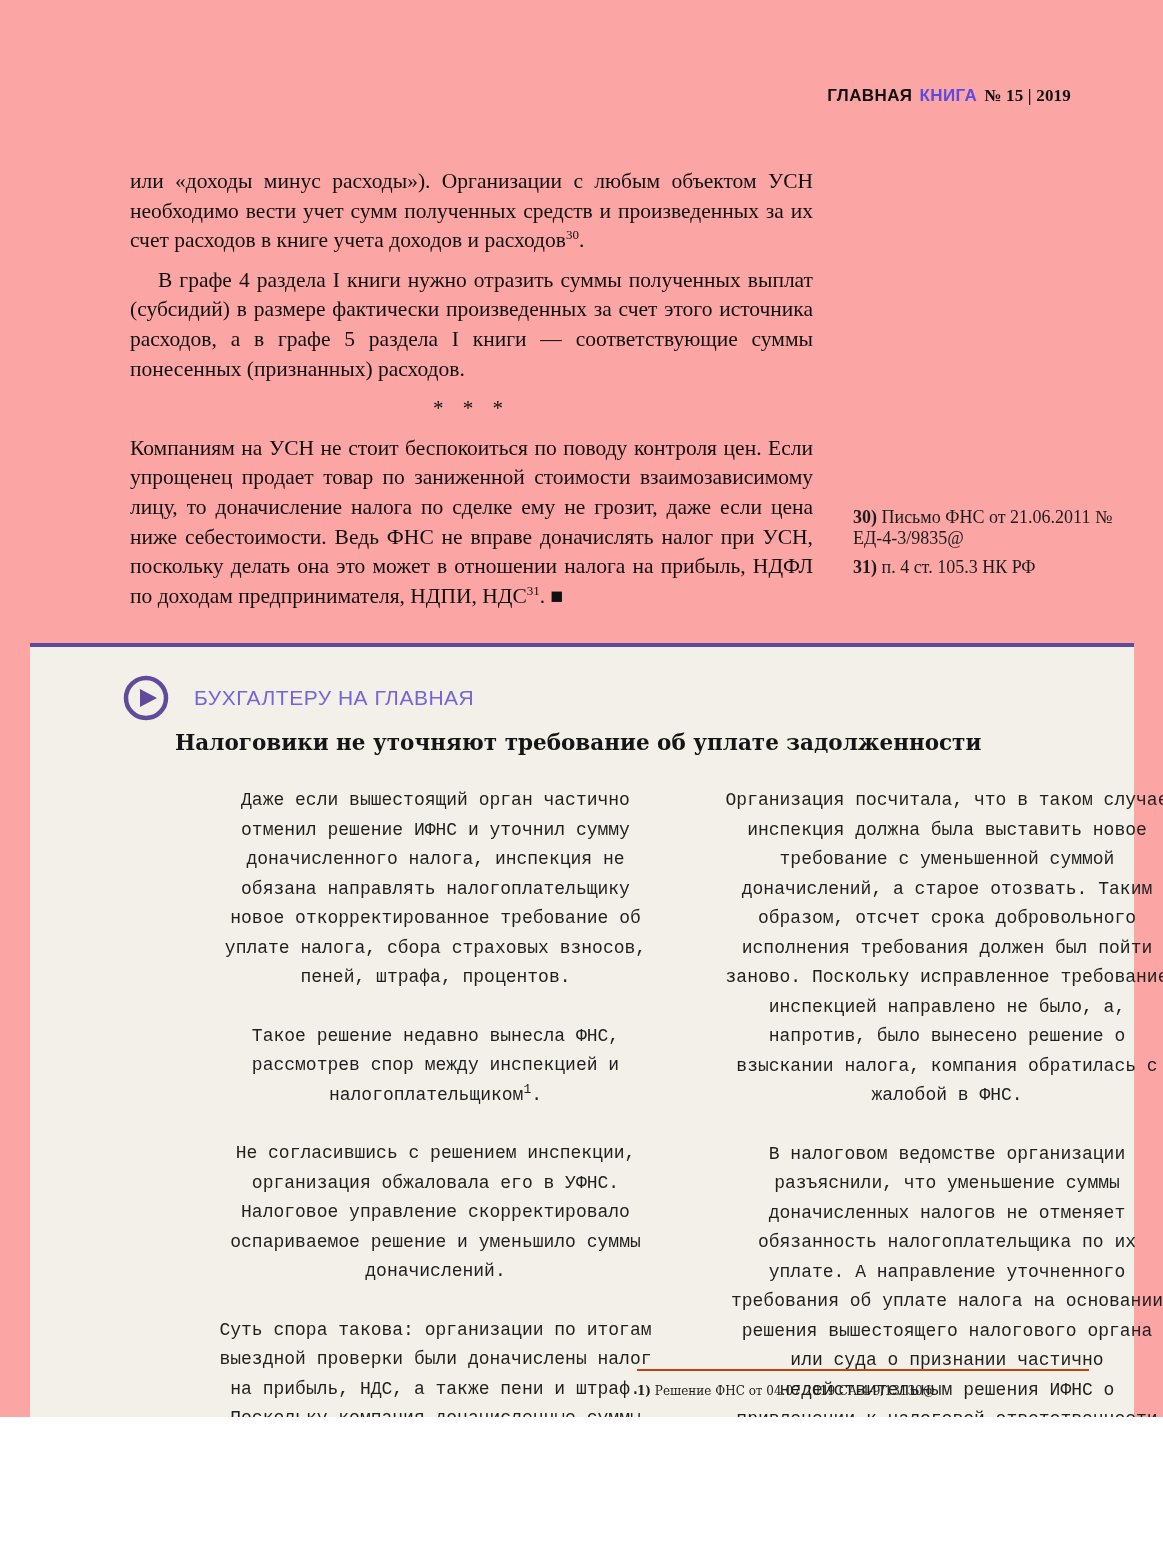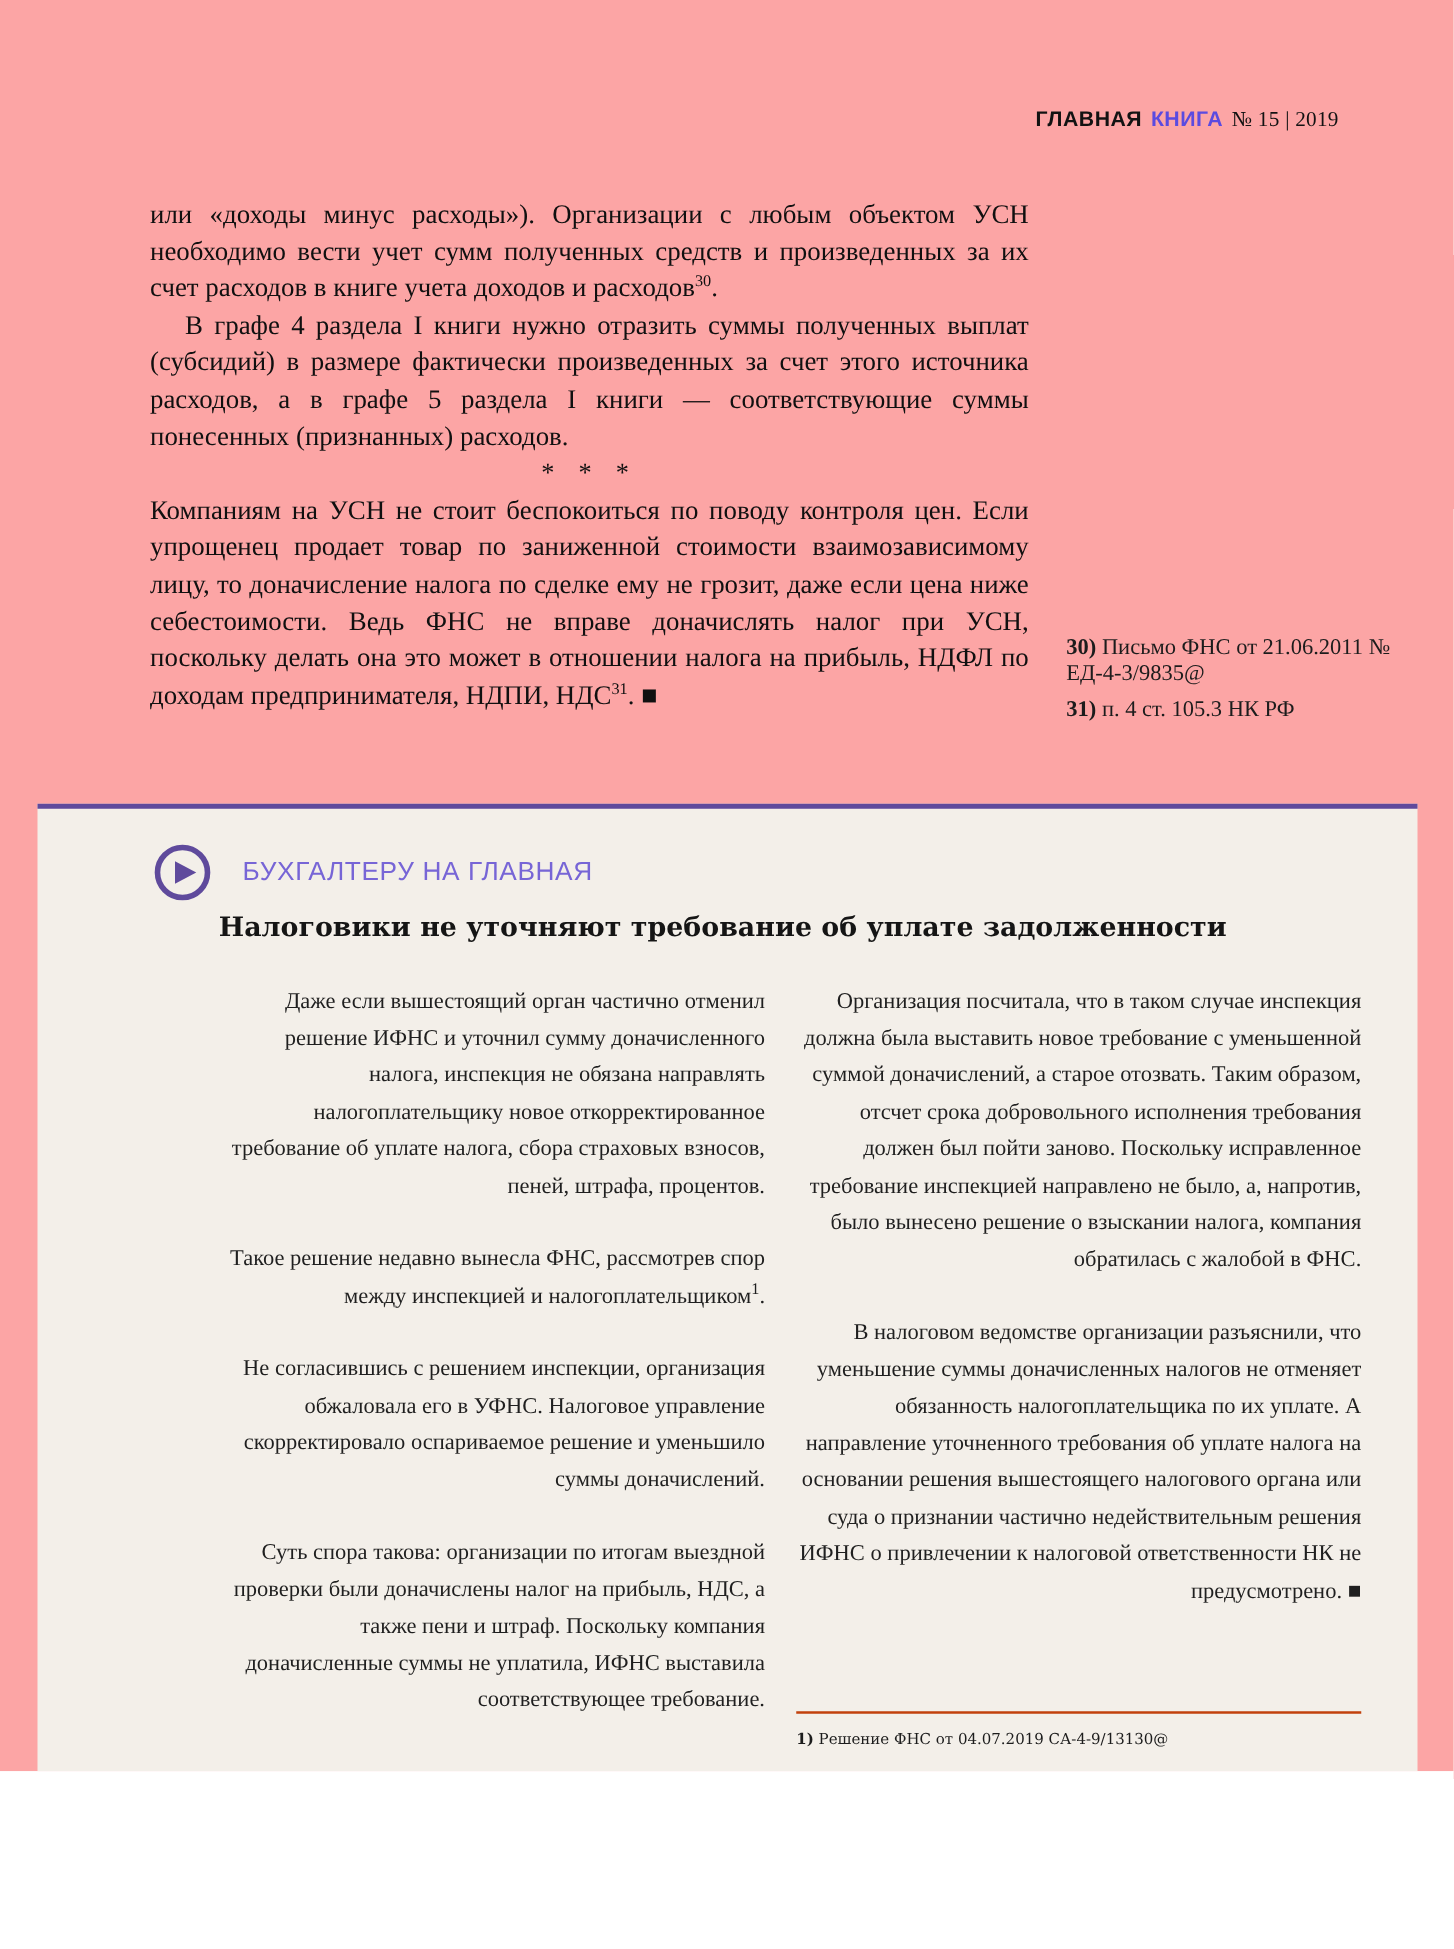--- a/index.html
+++ b/index.html
@@ -23,30 +23,30 @@
     position:absolute;top:86px;right:92px;
     display:flex;align-items:baseline;gap:7px;
     font-family:"Liberation Sans", sans-serif;
     font-weight:bold;font-size:17px;letter-spacing:.4px;
     color:#121212;white-space:nowrap;
   }
   .page-header .brand-black{color:#121212;}
   .page-header .brand-purple{color:var(--brand-purple);}
   .page-header .issue{
     font-family:"Liberation Serif", serif;
-    font-weight:normal;letter-spacing:.2px;
+    font-weight:bold;letter-spacing:.2px;
   }
   
   .article{
     position:absolute;left:120px;top:157px;width:703px;
     font-family:"Liberation Serif", serif;
     font-size:21.5px;line-height:29.6px;
     text-align:justify;color:#101010;
   }
-  .article p{margin:0;}
+  .article p{margin:10px;}
   .article p.indent{text-indent:28px;font-family:Liberation Serif, serif;}
   .stars{
     text-align:center;letter-spacing:7px;
     font-size:21px;margin:17px 0 9px 0;text-indent:0;
   }
   sup.fnref{font-size:13px;line-height:0;vertical-align:super;letter-spacing:0;}
   
   .sidenotes{
     position:absolute;left:853px;top:507px;width:290px;
     font-family:"Liberation Serif", serif;
@@ -75,23 +75,24 @@
   .note-title{
     position:absolute;left:145px;top:83px;width:940px;
     font-family:"DejaVu Serif", serif;
     font-weight:bold;font-size:21.5px;color:#151515;
   }
   .note-cols{
     position:absolute;left:145px;top:139px;
     display:flex;gap:25px;
   }
   .note-col{
-    font-family:Liberation Serif, serif;
+    font-family:Liberation Mono, monospace;
     font-size:18px;line-height:29.5px;color:#1f1f1f;
-    text-align:right;
+    text-align:center;
+    margin-left:42px;
   }
   .note-col.left{width:437px;}
   .note-col.right{width:452px;}
   .note-col p{margin:0 0 29px 0;}
   .note-col p:last-child{margin-bottom:0;}
   .note-footnote{
     position:absolute;left:607px;top:722px;width:452px;
     border-top:2px solid #c2410c;
     padding-top:13px;
     font-family:"DejaVu Serif", serif;

